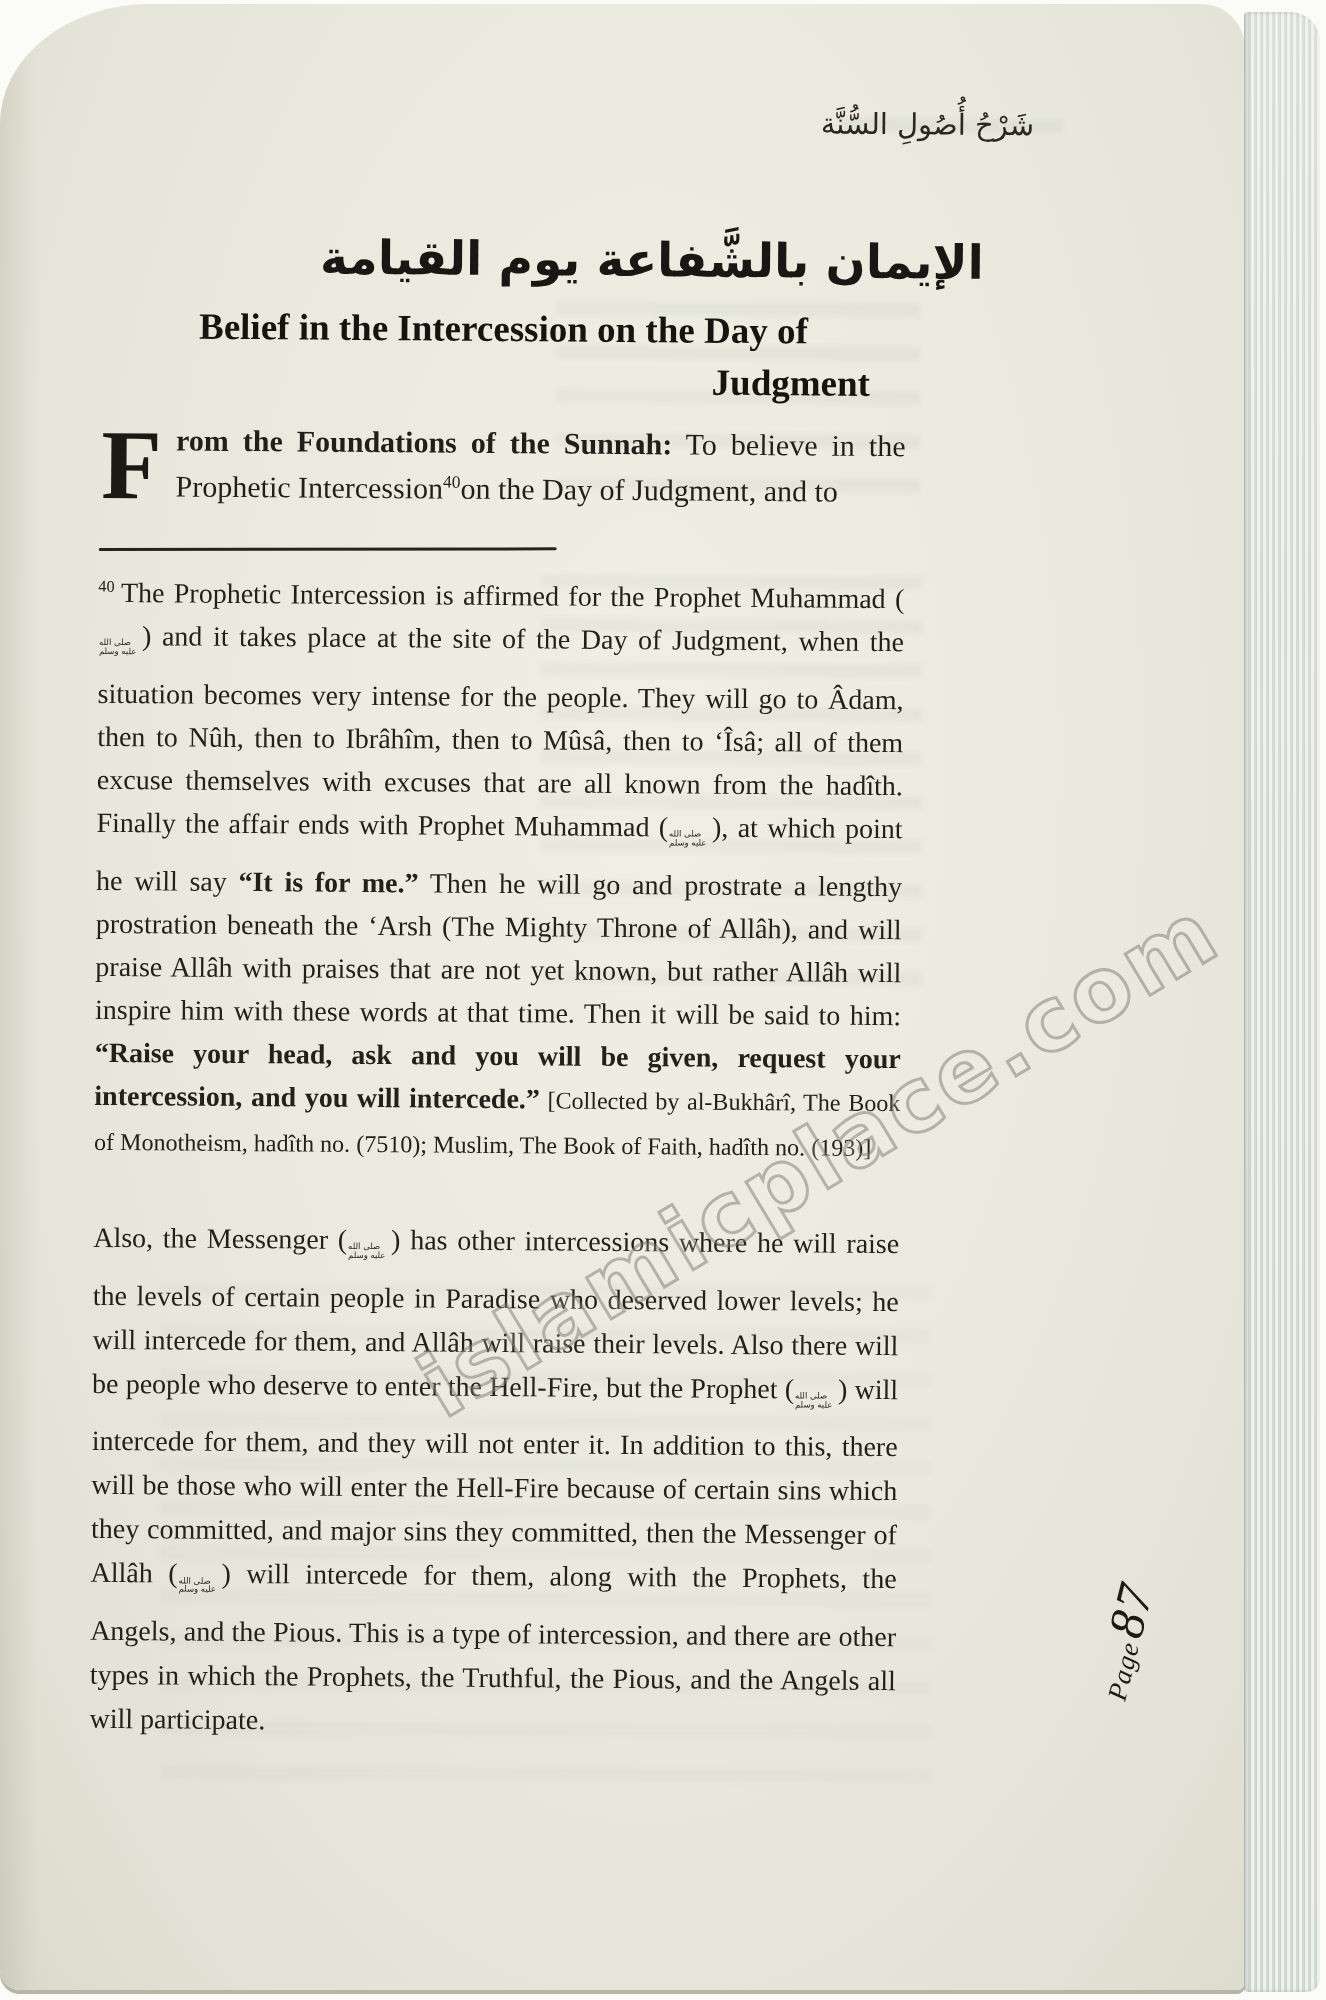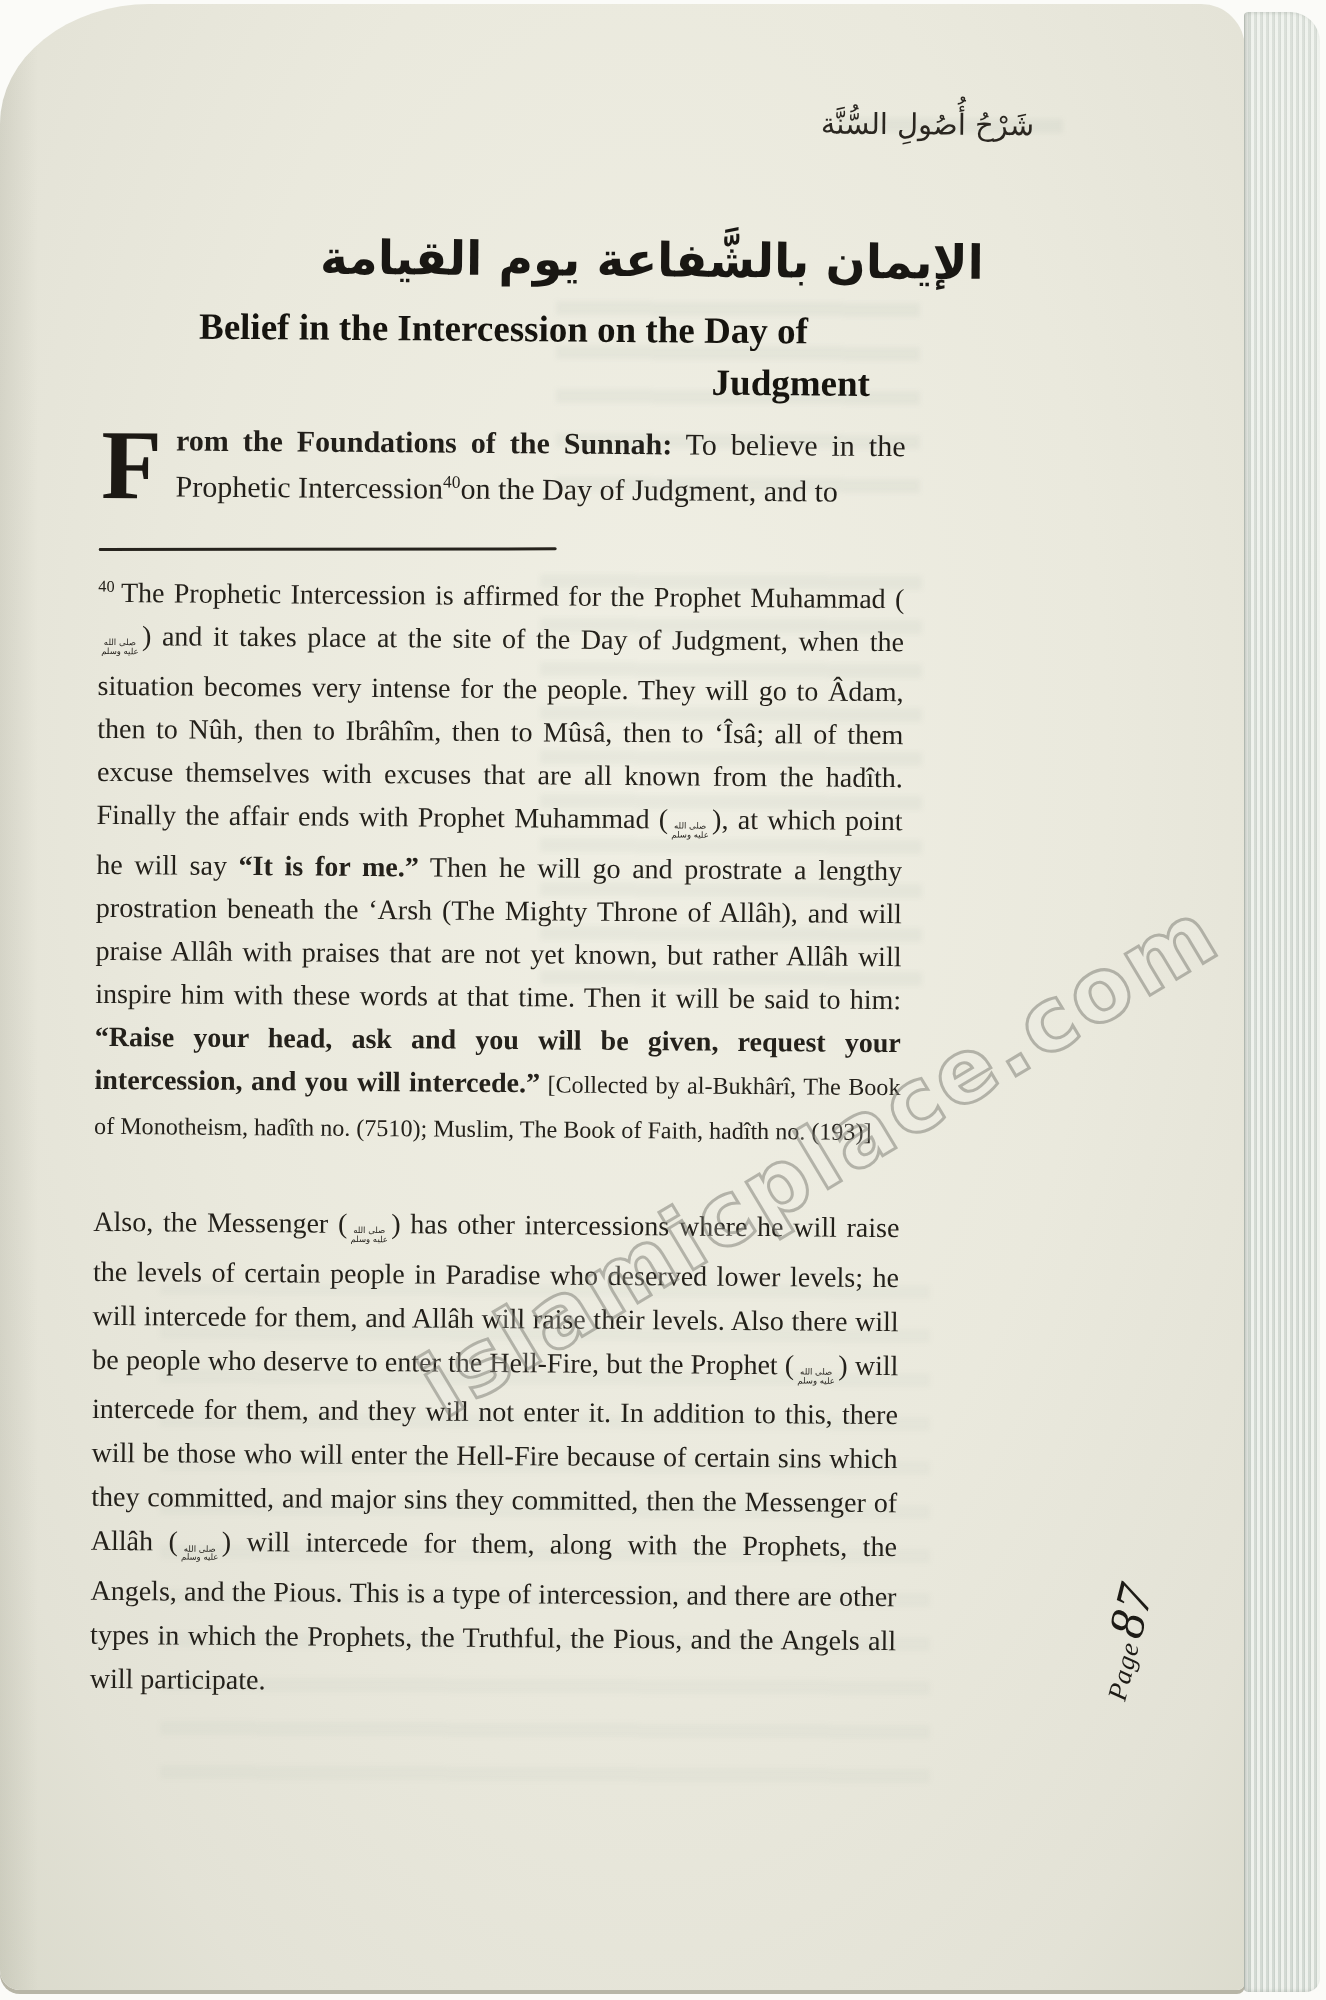--- a/index.html
+++ b/index.html
@@ -74,21 +74,21 @@
   .fn1{margin-top:22px;line-height:43px;}
   .fn2{margin-top:52px;line-height:44px;}
   .seg-b{font-weight:bold;}
   .seg-i{}
   .seg-sup{vertical-align:super;font-size:0.58em;line-height:0;}
   .seg-small{font-size:0.86em;}
   
   .saw{
     display:inline-block;width:42px;direction:rtl;
     font-family:"DejaVu Sans",sans-serif;font-size:8.5px;line-height:1.05;
-    text-align:center;vertical-align:-9px;margin:8px 1px;color:#221f1a;
+    text-align:left;vertical-align:-9px;margin:16px 1px;color:#221f1a;
   }
   
   .watermark{
     position:absolute;left:428px;top:1342px;white-space:nowrap;
     transform-origin:0 50%;transform:rotate(-31deg);
     font-family:"DejaVu Sans",sans-serif;font-weight:bold;
     font-size:88px;letter-spacing:4px;
     color:rgba(243,243,236,0.18);
     -webkit-text-stroke:3px rgba(108,108,100,0.45);
   }

